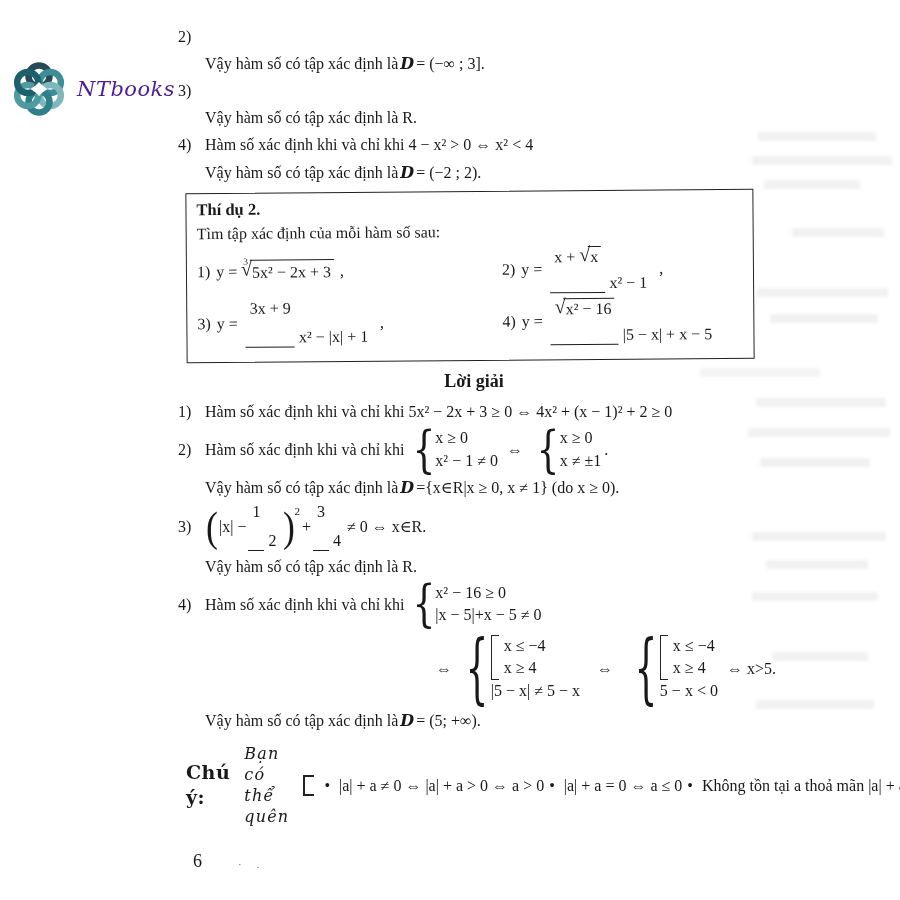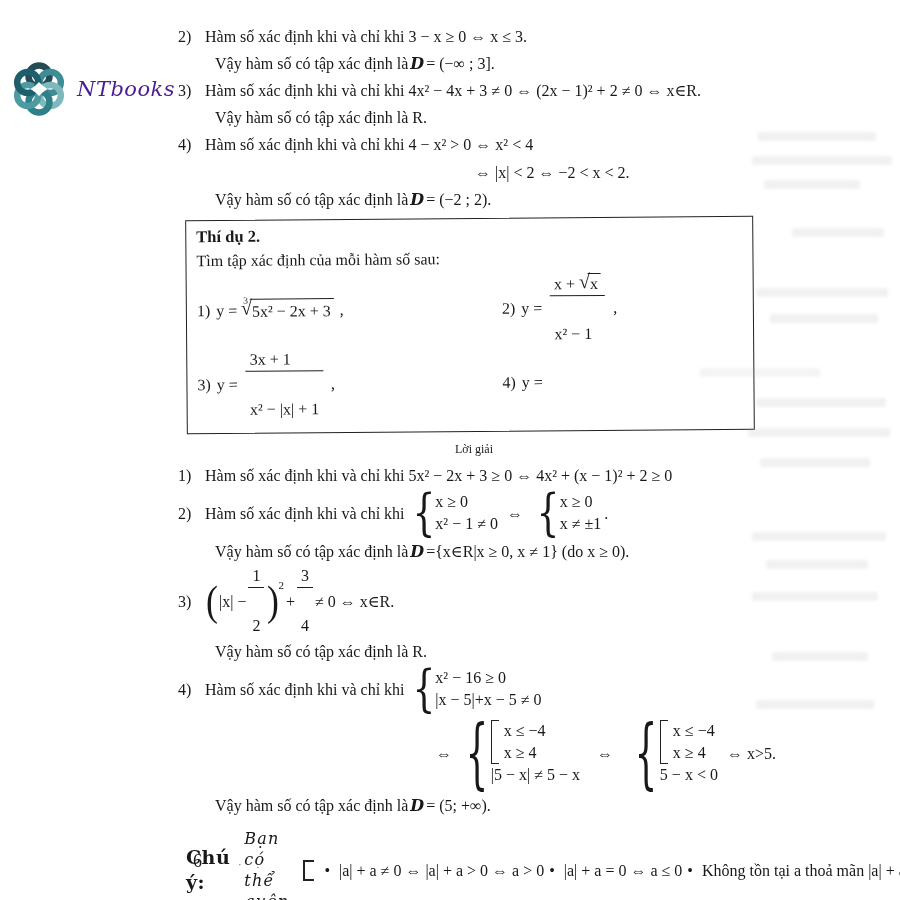--- a/index.html
+++ b/index.html
@@ -7,54 +7,54 @@
         font-family:"Liberation Serif","DejaVu Serif","DejaVu Sans",serif;color:#181818;}
 
   
   .logo{position:absolute;left:8px;top:58px;display:flex;align-items:center;gap:7px;}
   .logo-text{font-size:21px;color:#4c1d95;letter-spacing:.5px;font-family:"DejaVu Serif","Liberation Serif",serif;font-style:italic;}
 
   
   .content{position:absolute;left:178px;top:26px;width:592px;font-size:16px;line-height:1.32;}
   .line{display:flex;align-items:baseline;margin-bottom:6px;white-space:nowrap;}
   .inum{flex:none;width:27px;}
-  .indent{margin-left:37px;}
+  .indent{margin-left:27px;}
   .shiftright{margin-left:297px;}
   .scriptD{font-style:italic;font-weight:bold;font-family:"DejaVu Serif",serif;padding:0 2px;}
 
   
   .example-box{border:1.7px solid #222;margin:8px 0 10px 8px;padding:5px 12px 10px 10px;
                width:544px;transform:rotate(-0.45deg);background:#fff;}
   .ex-title{font-weight:bold;font-size:16.5px;}
   .ex-prompt{margin:2px 0 4px;}
   .ex-row{display:grid;grid-template-columns:305px 1fr;align-items:center;margin:4px 0;}
   .ex-prob{display:flex;align-items:center;gap:6px;white-space:nowrap;}
 
   
-  .frac{display:inline-flex;flex-direction:column;text-align:left;vertical-align:middle;
+  .frac{display:inline-flex;flex-direction:row;text-align:center;vertical-align:middle;
         line-height:1.18;margin:0 2px;}
   .fn{border-bottom:1.4px solid #1d1d1d;padding:0 4px 1px;}
   .fd{padding:1px 4px 0;margin-top:28px;}
   .root{display:inline-flex;align-items:flex-start;}
   .ridx{font-size:9.5px;position:relative;top:-4px;margin-right:-7px;z-index:2;}
   .rsign{font-size:1.25em;position:relative;top:-1px;margin-right:-2px;line-height:1;}
   .rbar{border-top:1.4px solid #1d1d1d;padding:1px 3px 0 2px;}
   .sys{display:inline-flex;align-items:center;margin:0 3px;}
   .col{display:inline-flex;flex-direction:column;line-height:1.4;text-align:left;}
   .brace{display:inline-block;font-family:"DejaVu Serif",serif;font-weight:400;line-height:0;}
   .brace2{font-size:50px;transform:scale(.72,1.0);margin-right:-4px;}
   .brace3{font-size:50px;transform:scale(.72,1.55);margin-right:-2px;}
   .alt{display:inline-flex;align-items:stretch;}
   .altbar{width:7px;border-left:1.6px solid #222;border-top:1.6px solid #222;border-bottom:1.6px solid #222;margin-right:5px;}
   .bigp{display:inline-block;font-size:42px;font-weight:300;line-height:0;transform:scaleX(.85);vertical-align:middle;}
   .bsup{font-size:11px;position:relative;top:-16px;left:-2px;}
   .iff{margin:0 6px;}
 
   
-  .sol-title{text-align:center;font-weight:normal;margin:2px 0 7px;font-size:12px;}
+  .sol-title{text-align:center;font-weight:bold;margin:2px 0 7px;font-size:18px;}
   .srow{display:flex;align-items:center;margin-bottom:5px;white-space:nowrap;}
   .srow-base{display:flex;align-items:baseline;margin-bottom:5px;white-space:nowrap;}
 
   
   .note{display:flex;align-items:center;gap:14px;margin-top:12px;margin-left:8px;}
   .note-label{font-weight:bold;font-size:19px;letter-spacing:.5px;
               font-family:"DejaVu Serif",serif;}
   .note-lead{font-style:italic;font-size:16px;letter-spacing:1.2px;font-family:"DejaVu Serif",serif;}
   .note-body{display:flex;align-items:stretch;}
   .note-bracket{width:9px;border-left:2px solid #222;border-top:2px solid #222;border-bottom:2px solid #222;margin-right:10px;}
@@ -86,42 +86,37 @@
         <path d="M31 24 l3.5 3.5 L39.5 31 l-5 3.5 L31 38 l-3.5 -3.5 L22.5 31 l5 -3.5 Z" fill="#ffffff"></path>
       </g>
     </svg>
     <span class="logo-text">NTbooks</span>
   </div>
 
   <div class="content">
 
     <div class="line">
       <span class="inum">2)</span>
-      <span>Hàm số xác định khi và chỉ khi 3 − x ≥ 0 ⇔ x ≤ 3.</span>
     </div>
     <div class="line indent">
       <span>Vậy hàm số có tập xác định là</span>
       <span class="scriptD">D</span>
       <span>= (−∞ ; 3].</span>
     </div>
 
     <div class="line">
       <span class="inum">3)</span>
-      <span>Hàm số xác định khi và chỉ khi 4x² − 4x + 3 ≠ 0 ⇔ (2x − 1)² + 2 ≠ 0 ⇔ x∈R.</span>
     </div>
     <div class="line indent">
       <span>Vậy hàm số có tập xác định là R.</span>
     </div>
 
     <div class="line">
       <span class="inum">4)</span>
       <span>Hàm số xác định khi và chỉ khi 4 − x² &gt; 0 ⇔ x² &lt; 4</span>
-    </div>
-    <div class="line shiftright">
-      <span>⇔ |x| &lt; 2 ⇔ −2 &lt; x &lt; 2.</span>
     </div>
     <div class="line indent">
       <span>Vậy hàm số có tập xác định là</span>
       <span class="scriptD">D</span>
       <span>= (−2 ; 2).</span>
     </div>
 
     <section class="example-box">
       <div class="ex-title">Thí dụ 2.</div>
       <div class="ex-prompt">Tìm tập xác định của mỗi hàm số sau:</div>
@@ -149,28 +144,34 @@
           </span>
           <span>,</span>
         </div>
       </div>
 
       <div class="ex-row">
         <div class="ex-prob">
           <span>3)</span>
           <span>y =</span>
           <span class="frac">
-            <span class="fn">3x + 1</span>
+            <span class="fn">3x + 9</span>
             <span class="fd">x² − |x| + 1</span>
           </span>
           <span>,</span>
         </div>
         <div class="ex-prob">
           <span>4)</span>
           <span>y =</span>
+          <span class="frac">
+            <span class="fn">
+              <span class="rsign">√</span><span class="rbar">x² − 16</span>
+            </span>
+            <span class="fd">|5 − x| + x − 5</span>
+          </span>
         </div>
       </div>
     </section>
 
     <h3 class="sol-title">Lời giải</h3>
 
     <div class="srow-base">
       <span class="inum">1)</span>
       <span>Hàm số xác định khi và chỉ khi 5x² − 2x + 3 ≥ 0 ⇔ 4x² + (x − 1)² + 2 ≥ 0</span>
     </div>

